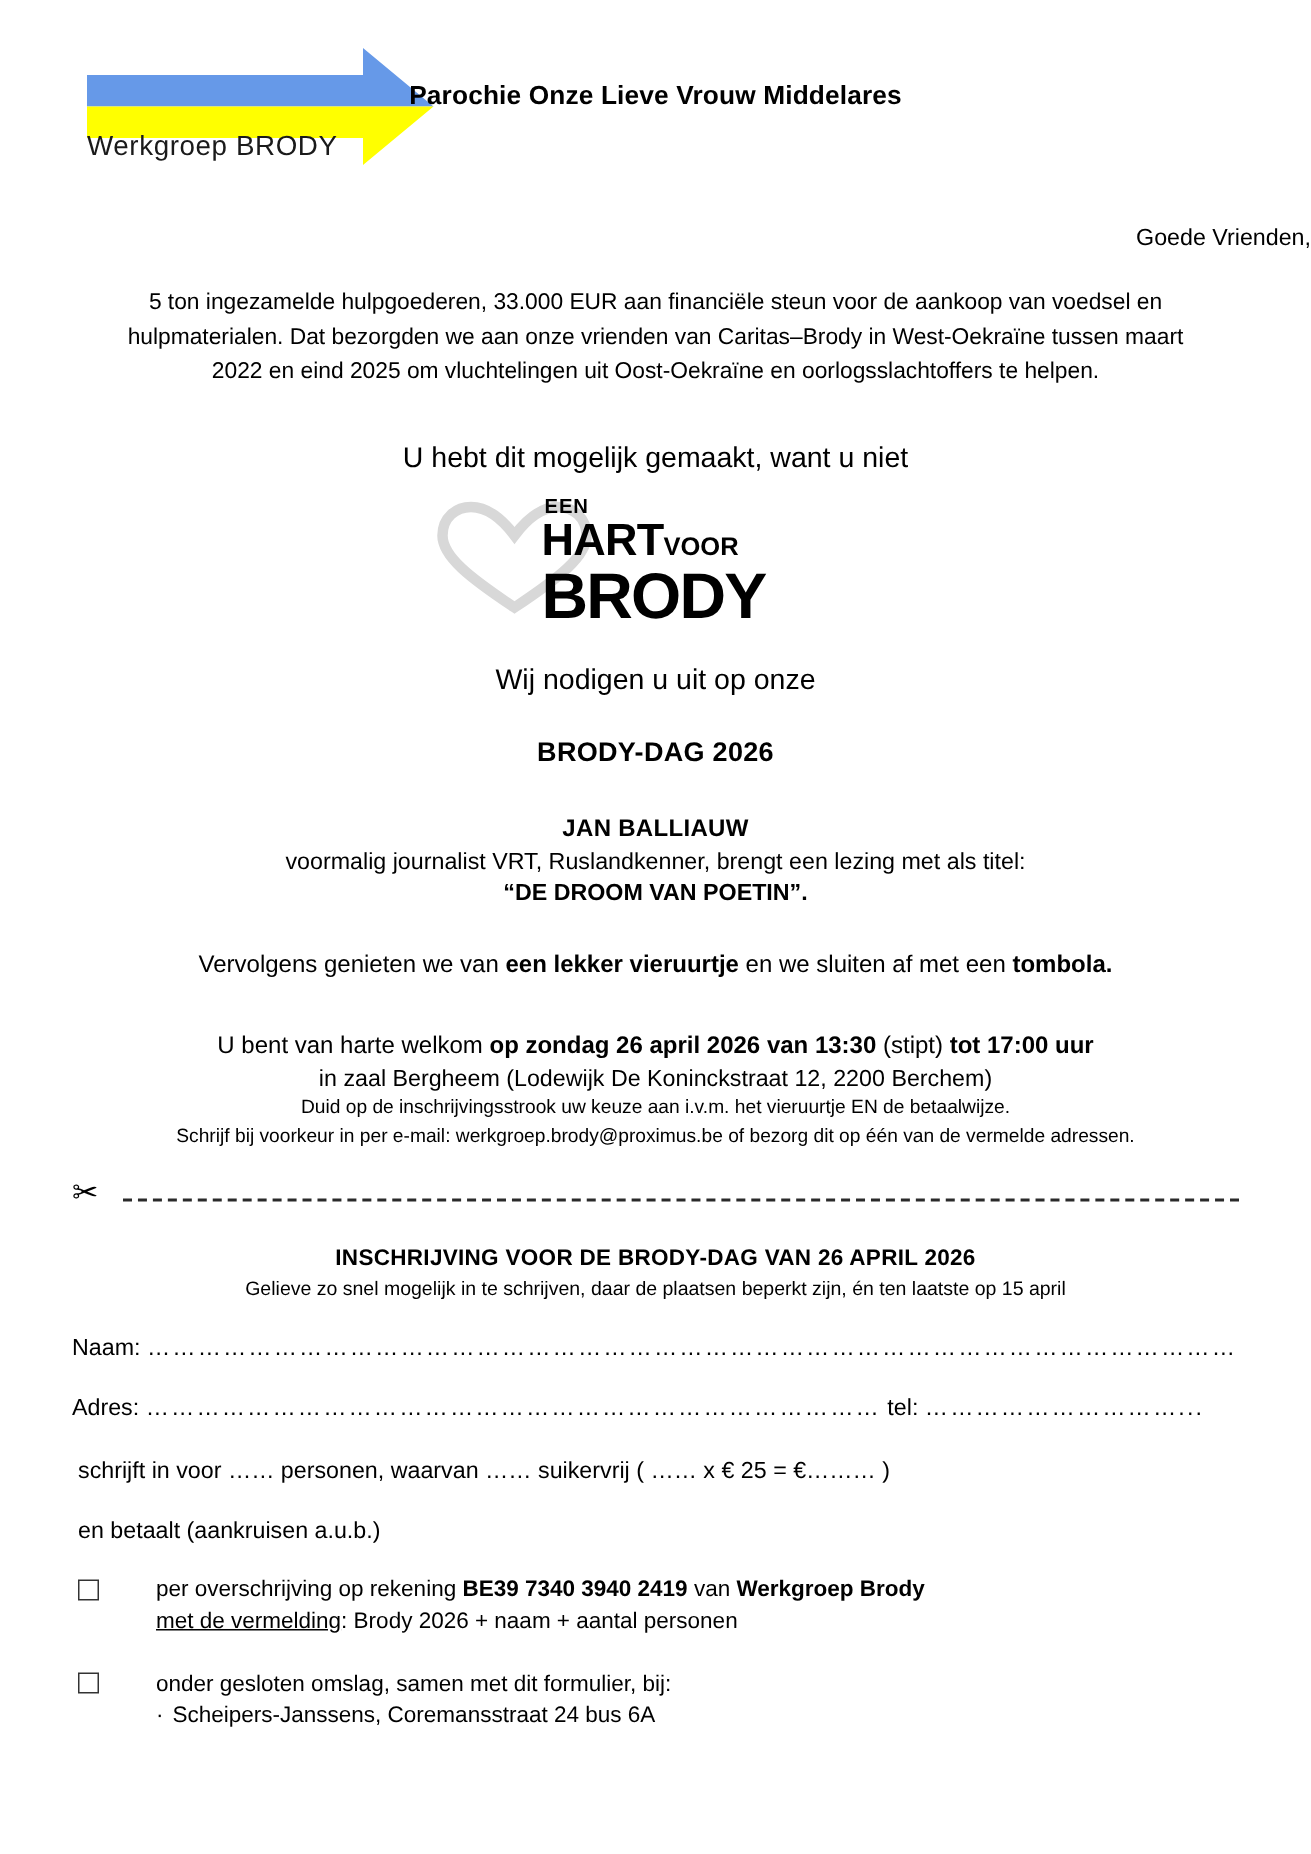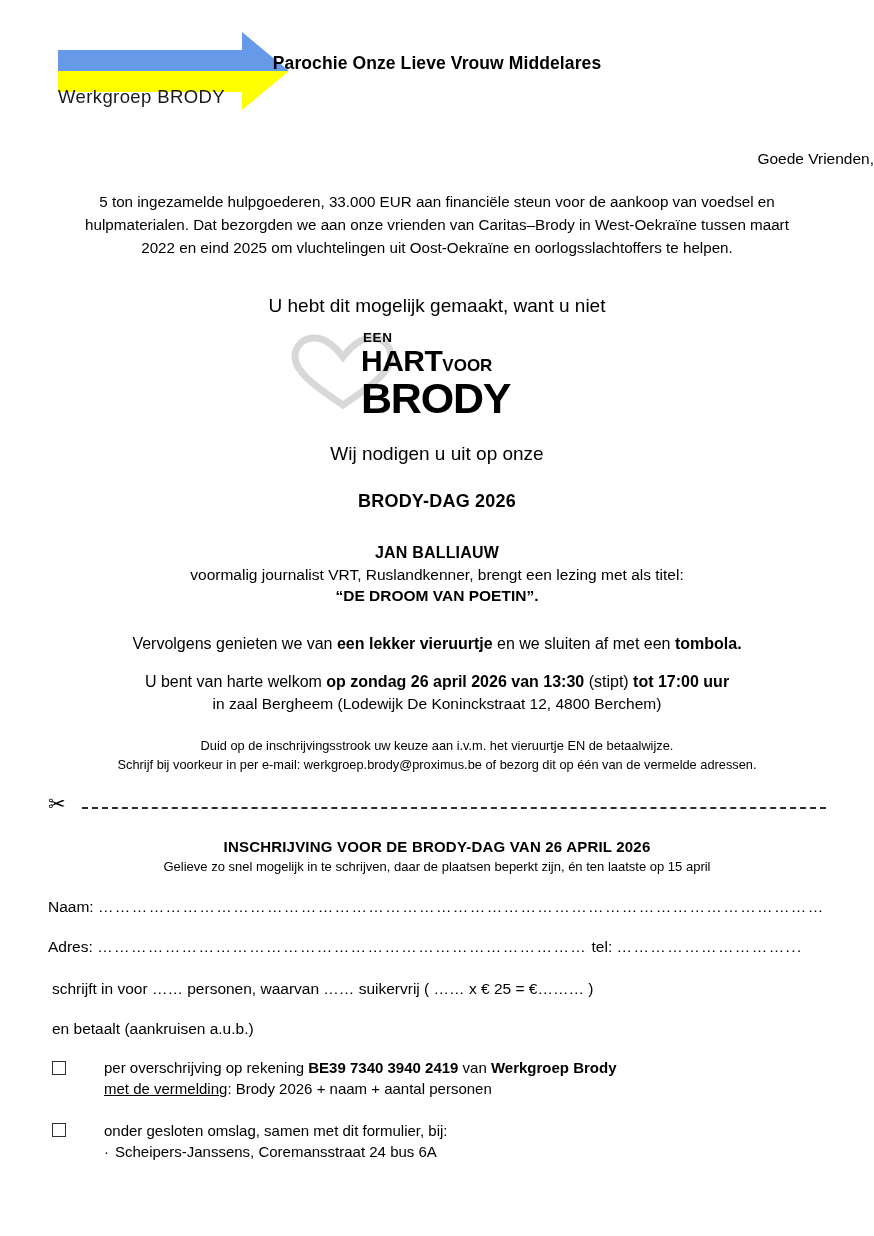--- a/index.html
+++ b/index.html
@@ -151,32 +151,31 @@
     margin-top: 3px;
   }
   .line-tombola {
     text-align: center;
     font-size: 16px;
     margin-top: 30px;
   }
   .line-welkom {
     text-align: center;
     font-size: 16px;
-    margin-top: 20px;
+    margin-top: 36px;
   }
   .line-zaal {
     text-align: center;
     font-size: 15.5px;
     margin-top: 4px;
   }
   .small-note {
     text-align: center;
     font-size: 12.8px;
     line-height: 1.45;
-    margin-top: 24px;
   }
 
   
   .cutline {
     position: relative;
     margin-top: 24px;
     height: 22px;
   }
   .scissors {
     position: absolute;
@@ -300,21 +299,21 @@
   <div class="line-talk-title">“DE DROOM VAN POETIN”.</div>
 
   <div class="line-tombola">
     <span>Vervolgens genieten we van </span><span class="b">een lekker vieruurtje</span><span> en we sluiten af met een </span><span class="b">tombola.</span>
   </div>
 
   <div class="line-welkom">
     <span>U bent van harte welkom </span><span class="b">op zondag 26 april 2026 van 13:30</span><span> (stipt) </span><span class="b">tot 17:00 uur</span>
   </div>
 
-  <div class="line-zaal">in zaal Bergheem (Lodewijk De Koninckstraat 12, 4800 Berchem)</div>
+  <div class="line-zaal">in zaal Bergheem (Lodewijk De Koninckstraat 12, 2200 Berchem)</div>
 
   <div class="small-note">
     <span>Duid op de inschrijvingsstrook uw keuze aan i.v.m. het vieruurtje EN de betaalwijze.</span><br>
     <span>Schrijf bij voorkeur in per e-mail: werkgroep.brody@proximus.be of bezorg dit op één van de vermelde adressen.</span>
   </div>
 
   <div class="cutline">
     <span class="scissors">✂</span>
     <div class="dashes"></div>
   </div>

